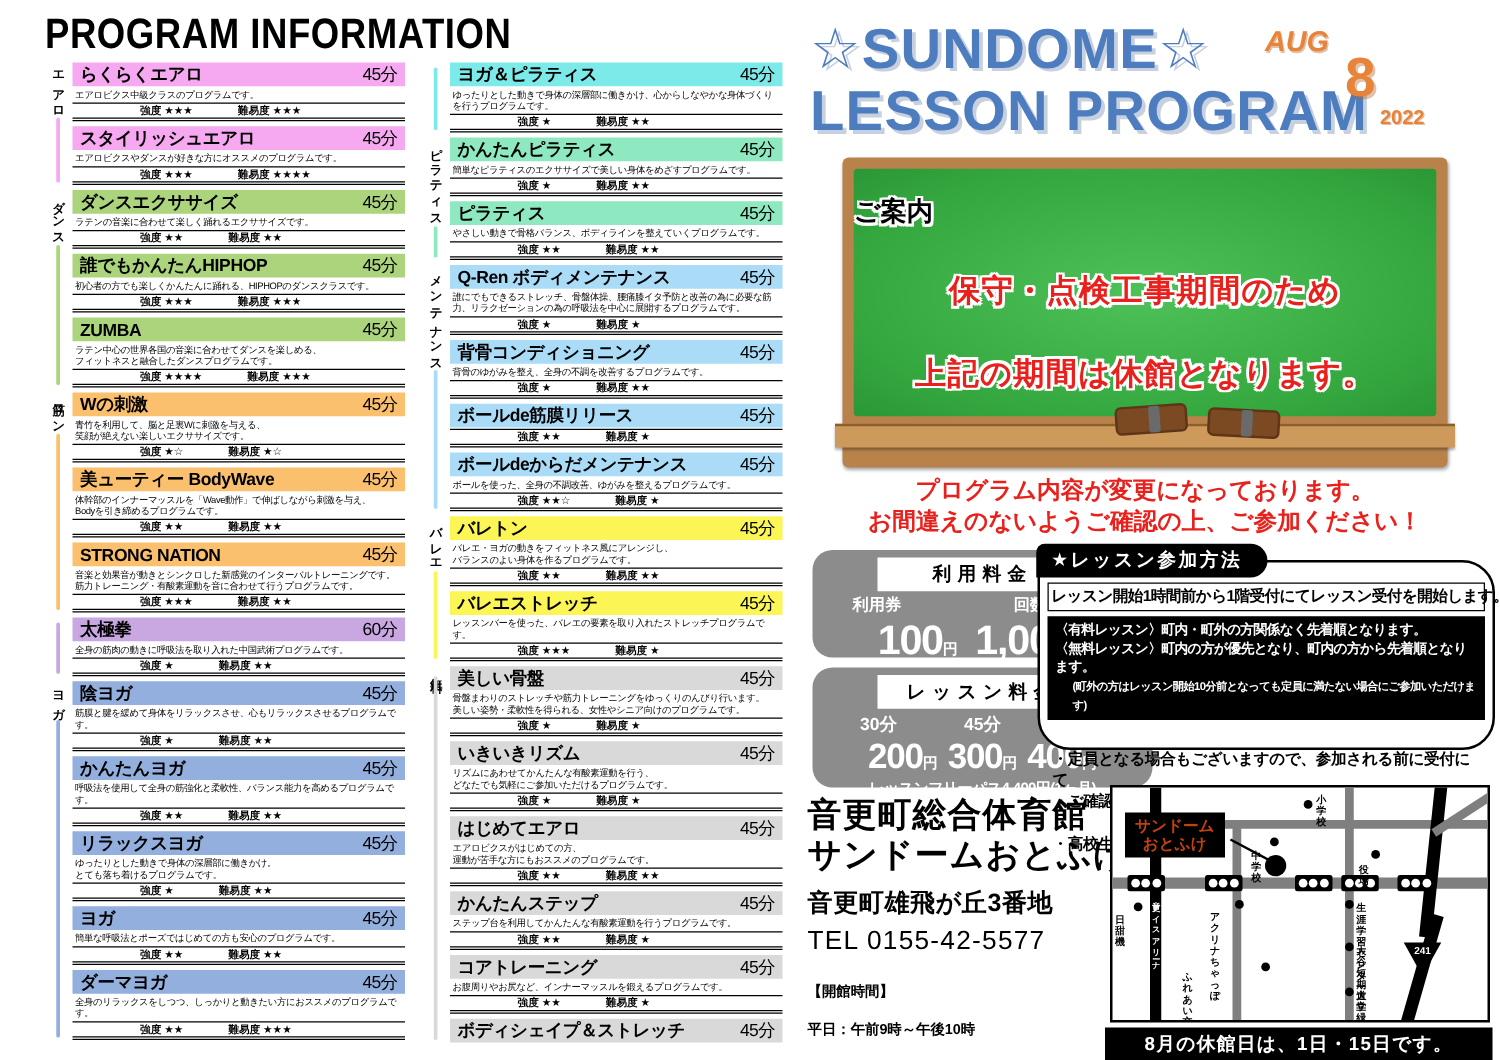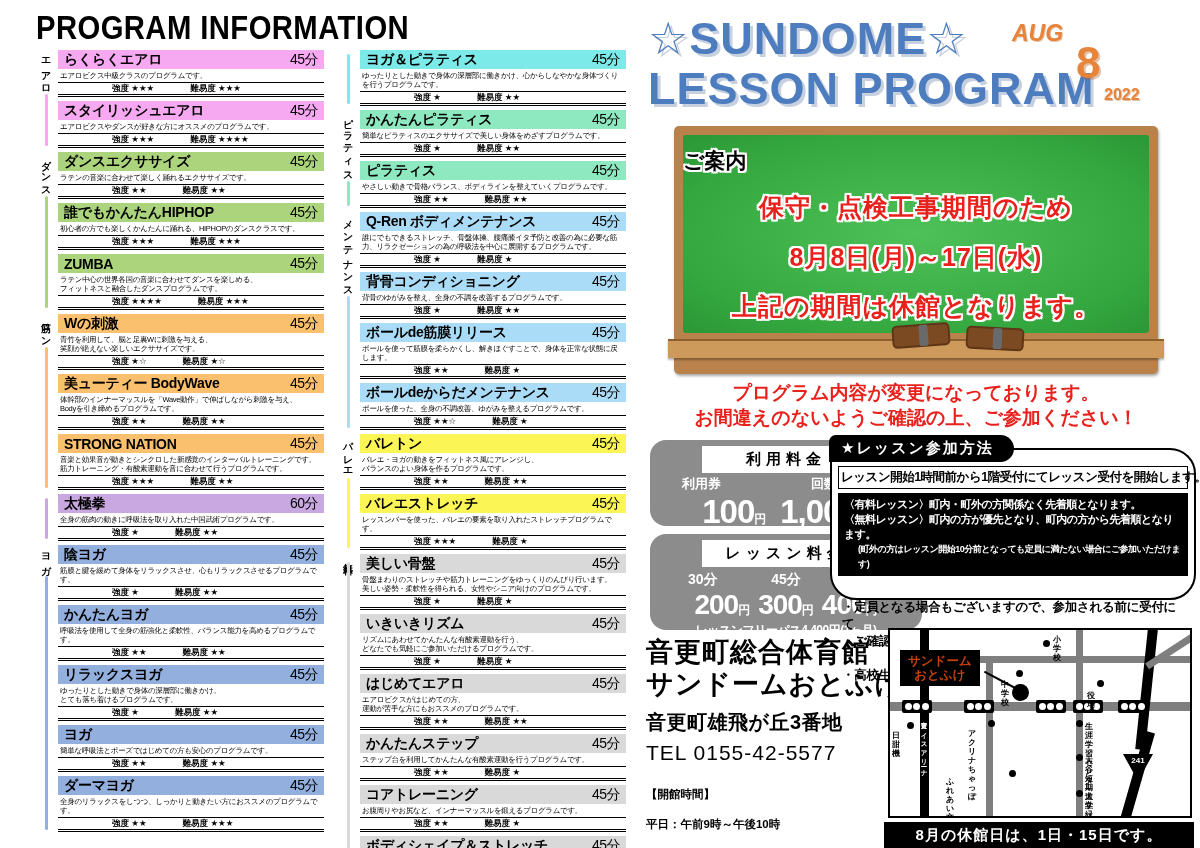--- a/index.html
+++ b/index.html
@@ -389,21 +389,20 @@
               <div class="prog-stats">
                 <span>強度 ★</span>
                 <span>難易度 ★★</span>
               </div>
             </div>
             <div class="prog">
               <div class="prog-header" style="background: rgb(170, 220, 247);">
                 <span class="prog-name">ボールde筋膜リリース</span>
                 <span class="prog-dur">45分</span>
               </div>
-              <div class="prog-desc">ボールを使って筋膜を柔らかくし、解きほぐすことで、身体を正常な状態に戻します。</div>
               <div class="prog-stats">
                 <span>強度 ★★</span>
                 <span>難易度 ★</span>
               </div>
             </div>
             <div class="prog">
               <div class="prog-header" style="background: rgb(170, 220, 247);">
                 <span class="prog-name">ボールdeからだメンテナンス</span>
                 <span class="prog-dur">45分</span>
               </div>
@@ -532,21 +531,20 @@
   <div class="date">
     <span class="m">AUG</span>
     <span class="d">8</span>
     <span class="y">2022</span>
   </div>
 
   <div class="board">
     <div class="board-in">
       <div class="board-h">ご案内</div>
       <div class="board-line">保守・点検工事期間のため</div>
-      <div class="board-line">8月8日(月)～17日(水)</div>
       <div class="board-line">上記の期間は休館となります。</div>
     </div>
     <div class="tray"></div>
     <div class="eraser er1"></div>
     <div class="eraser er2"></div>
   </div>
 
   <div class="notice">
     <div>プログラム内容が変更になっております。</div>
     <div>お間違えのないようご確認の上、ご参加ください！</div>

